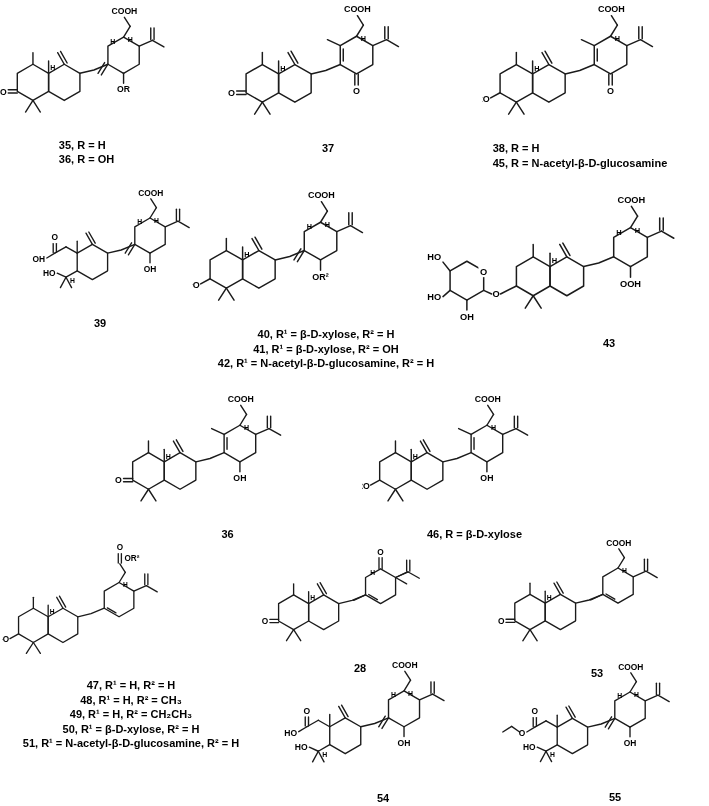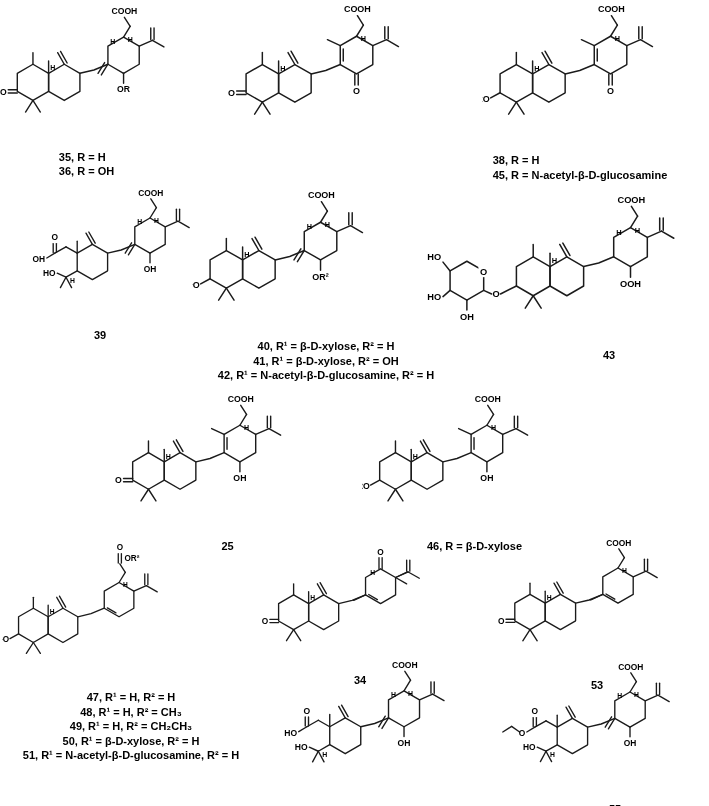--- a/index.html
+++ b/index.html
@@ -4,21 +4,21 @@
 <style>
   html,body{margin:0;padding:0;background:#fff}
   #canvas{position:relative;width:709px;height:806px;background:#fff;overflow:hidden;
           font-family:"Liberation Sans","DejaVu Sans",sans-serif;color:#000}
   .block{position:absolute}
   .struct{display:block;stroke:#1b1b1b;fill:none;stroke-width:1.7;stroke-linecap:round;stroke-linejoin:round}
   .struct text{stroke:none;fill:#000}
   .atom{font:700 10.5px "Liberation Sans","DejaVu Sans",sans-serif}
   .hlab{font:700 8.5px "Liberation Sans","DejaVu Sans",sans-serif}
   .mask{fill:#fff;stroke:none}
-  .cap{font-weight:700;font-size:11px;line-height:14px;text-align:center;margin-top:14px;white-space:nowrap}
+  .cap{font-weight:700;font-size:11px;line-height:14px;text-align:center;margin-top:2px;white-space:nowrap}
   .cap.small{font-size:11px;line-height:14.5px}
   .cap.left{text-align:center}
   .cap .inner{display:inline-block;text-align:left}
 </style>
 </head>
 <body>
 
 <svg width="0" height="0" style="position:absolute" aria-hidden="true">
 <defs>
   <g id="ringA">
@@ -116,20 +116,23 @@
           <use href="#ketoL"></use>
           <use href="#eneC"></use>
           <use href="#ketoB"></use>
       </g>
       <text class="atom" x="8" y="110" text-anchor="end">O</text>
       <text class="atom" x="150" y="108" text-anchor="middle">O</text>
       <text class="atom" x="151" y="12" text-anchor="middle">COOH</text>
       <text class="hlab" x="64" y="80" text-anchor="middle">H</text>
       <text class="hlab" x="158" y="46" text-anchor="middle">H</text>
     </svg>
+    <div class="cap" style="padding-left:20px">
+      <div>37</div>
+    </div>
   </div>
 
   <div class="block" style="left:452px;top:2px;width:256px">
     <svg class="struct" viewBox="0 0 210 160" width="180" height="137" style="margin-left:30px">
       <g>
         <use href="#ringA"></use>
           <use href="#core"></use>
           <use href="#chain"></use>
           <use href="#roL"></use>
           <use href="#eneC"></use>
@@ -237,21 +240,21 @@
           <use href="#eneC"></use>
           <use href="#obond"></use>
       </g>
       <text class="atom" x="8" y="110" text-anchor="end">O</text>
       <text class="atom" x="150" y="107" text-anchor="middle">OH</text>
       <text class="atom" x="151" y="12" text-anchor="middle">COOH</text>
       <text class="hlab" x="64" y="80" text-anchor="middle">H</text>
       <text class="hlab" x="158" y="46" text-anchor="middle">H</text>
     </svg>
     <div class="cap" style="padding-left:50px">
-      <div>25</div>
+      <div>36</div>
     </div>
   </div>
 
   <div class="block" style="left:362px;top:392px;width:175px">
     <svg class="struct" viewBox="0 0 210 160" width="175" height="133">
       <g>
         <use href="#ringA"></use>
           <use href="#core"></use>
           <use href="#chain"></use>
           <use href="#roL"></use>
@@ -307,21 +310,21 @@
         <line x1="169" y1="51" x2="184" y2="44"></line>
         <line x1="169" y1="51" x2="183" y2="59"></line>
         <line x1="131" y1="73" x2="116" y2="80"></line>
       </g>
       <text class="atom" x="8" y="110" text-anchor="end">O</text>
       <text class="atom" x="150" y="22" text-anchor="middle">O</text>
       <text class="hlab" x="64" y="80" text-anchor="middle">H</text>
       <text class="hlab" x="140" y="48" text-anchor="middle">H</text>
     </svg>
     <div class="cap" style="padding-left:30px">
-      <div>34</div>
+      <div>28</div>
     </div>
   </div>
 
   <div class="block" style="left:498px;top:536px;width:168px">
     <svg class="struct" viewBox="0 0 210 160" width="168" height="128">
       <g>
         <use href="#ringA"></use>
           <use href="#core"></use>
           <use href="#chain"></use>
           <use href="#ketoL"></use>

